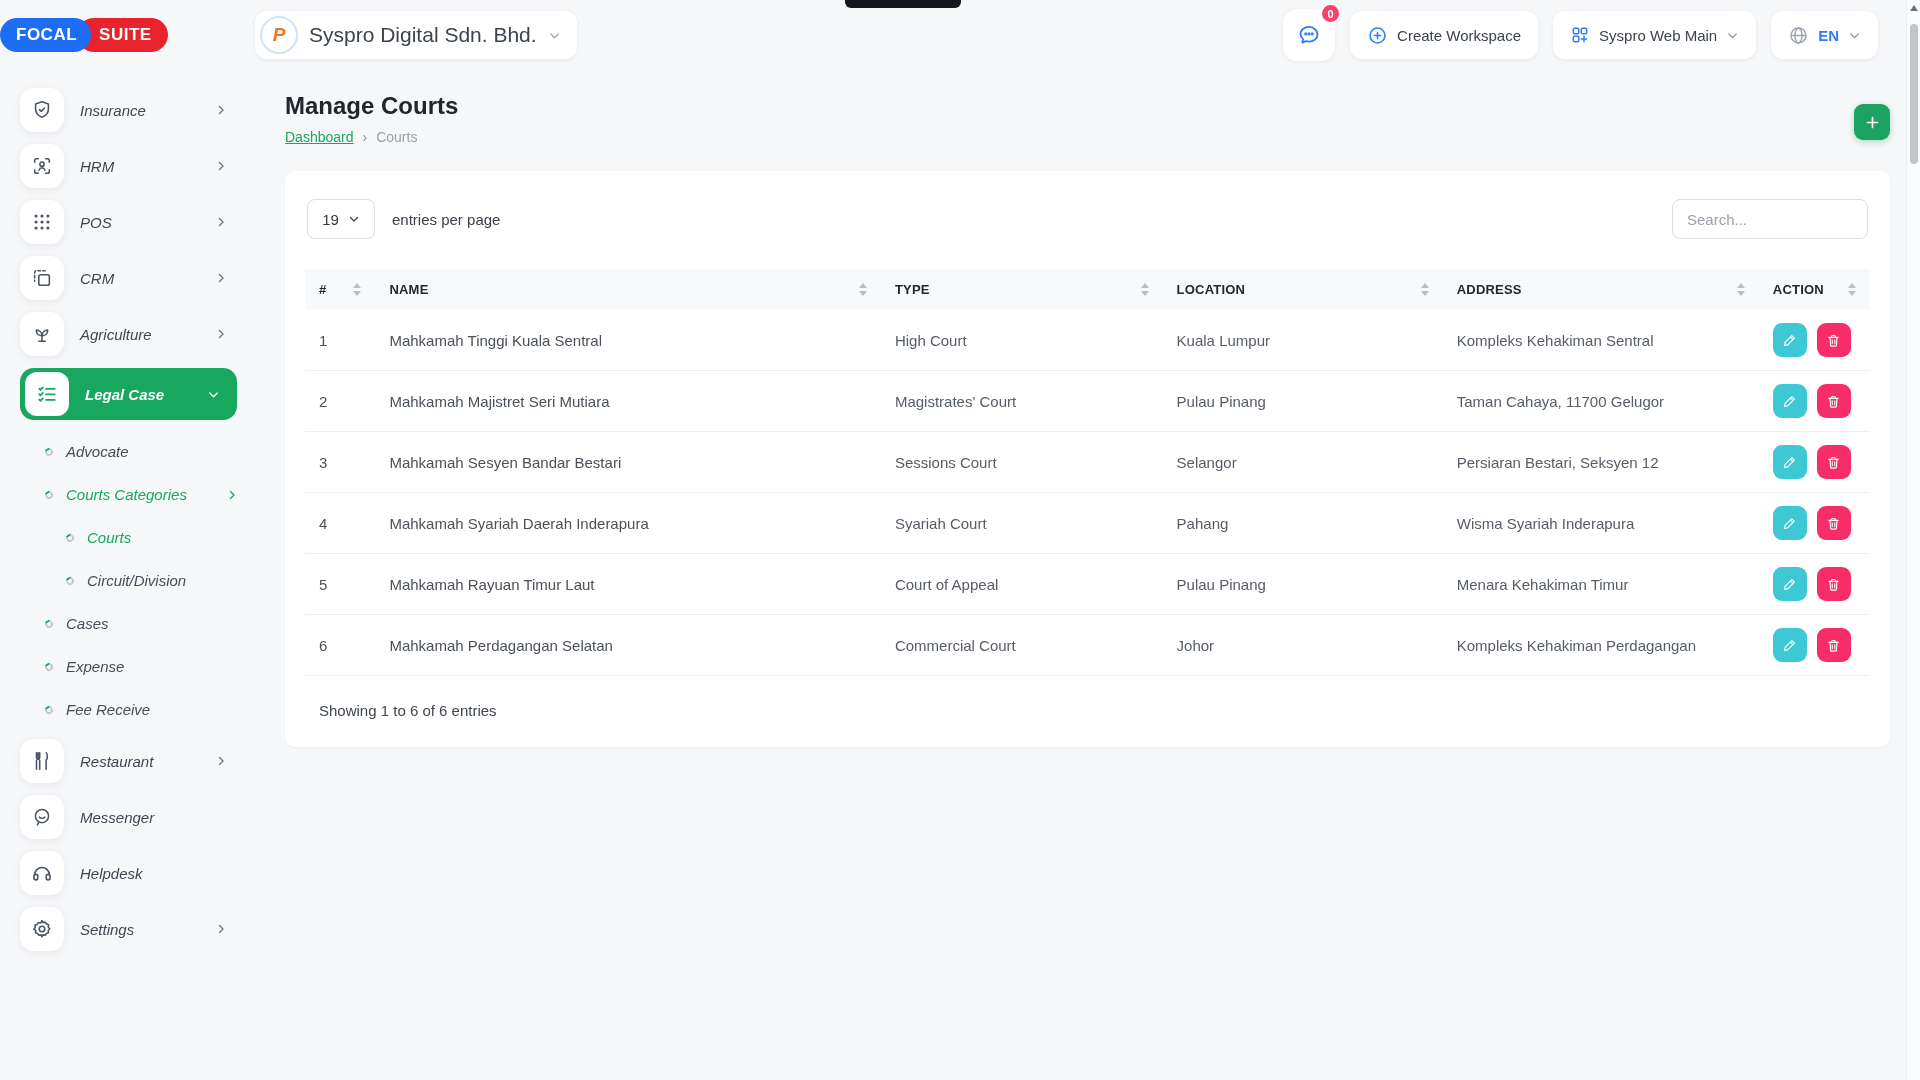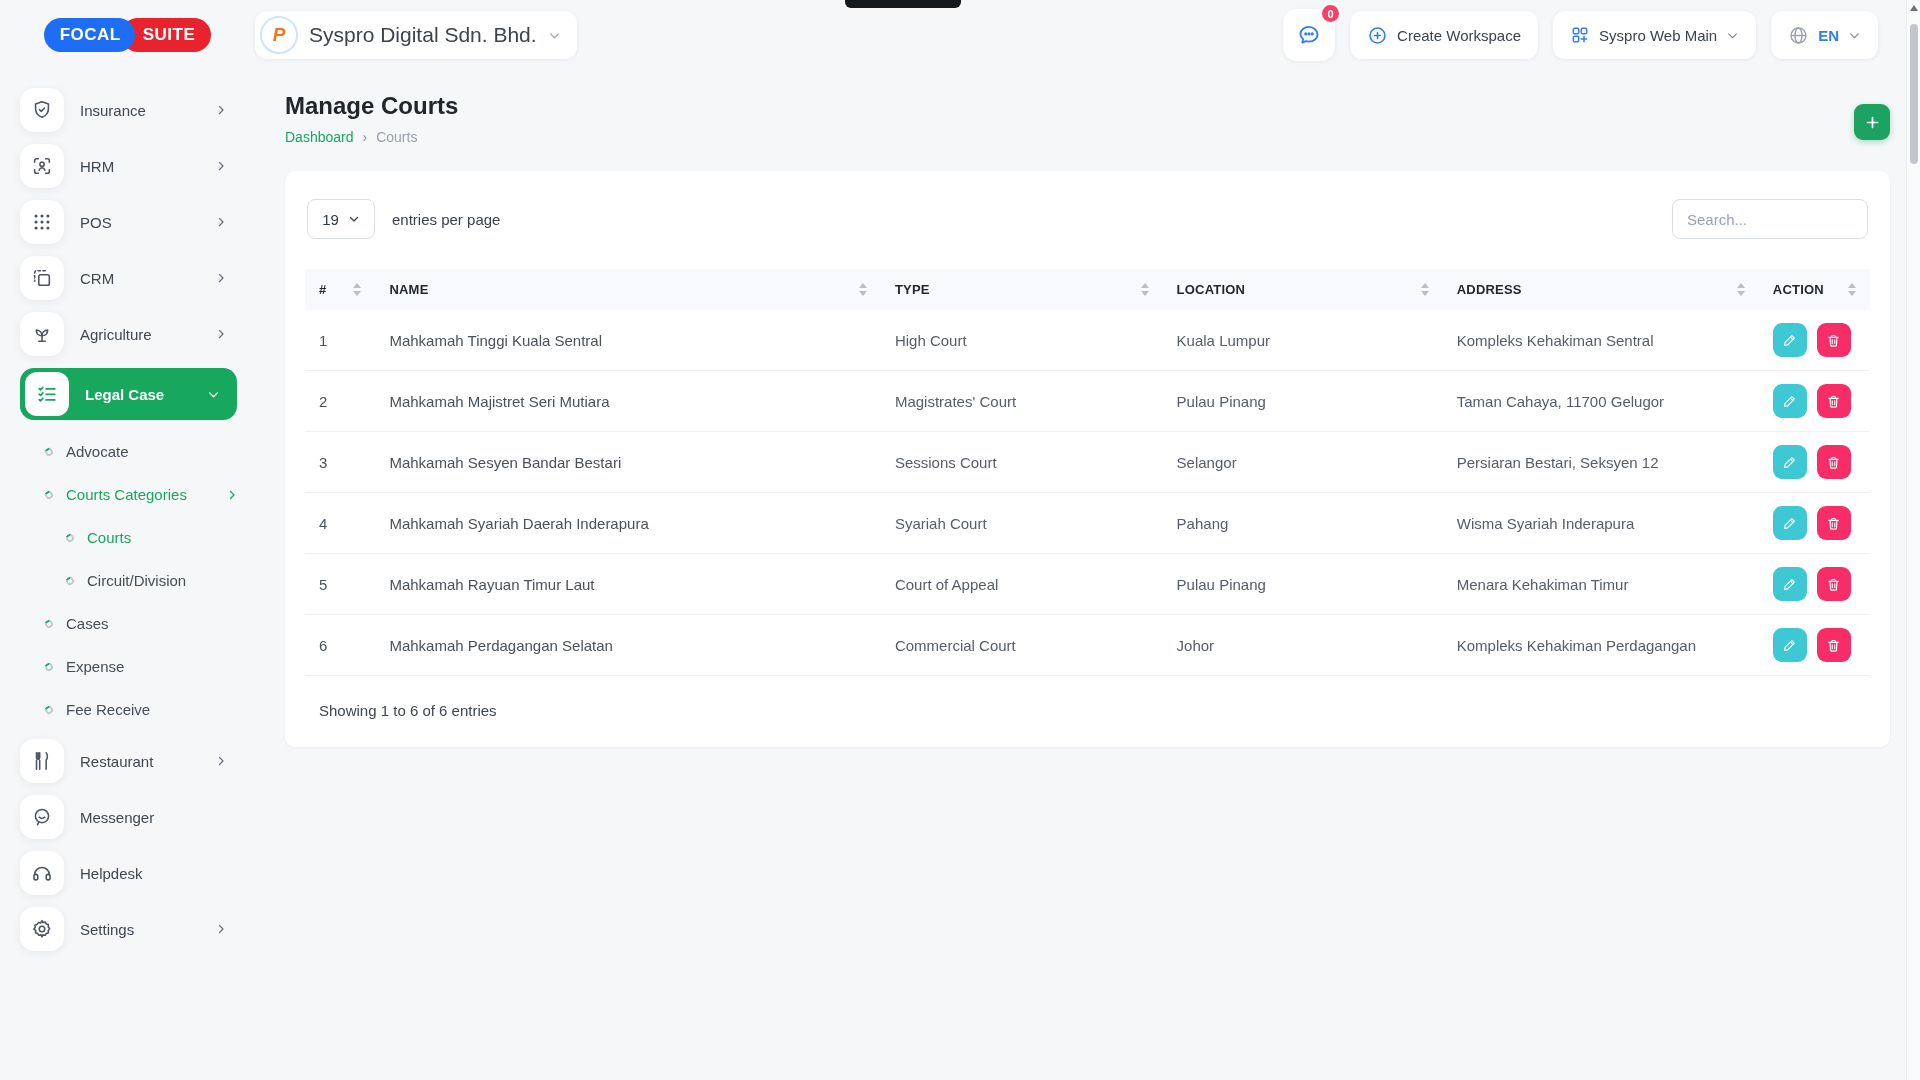--- a/index.html
+++ b/index.html
@@ -10,21 +10,21 @@
     color:#3f4750;
     position:relative;
   }
   svg { display:block; }
 
   
   .notch { position:absolute; left:845px; top:0; width:116px; height:8px; background:#15181c; border-radius:0 0 6px 6px; z-index:60; }
 
   
   .topbar { height:70px; display:flex; align-items:center; position:relative; z-index:10; }
-  .logo-wrap { width:255px; display:flex; justify-content:center; align-items:center; }
+  .logo-wrap { width:255px; display:flex; justify-content:flex-start; align-items:center; }
   .logo { display:flex; align-items:center; font-weight:800; font-size:17px; letter-spacing:.5px; }
   .logo-focal { background:#1e6ef5; color:#fff; padding:7px 14px 7px 16px; border-radius:17px; position:relative; z-index:2; }
   .logo-suite { background:#e8232d; color:#fff; padding:7px 16px 7px 22px; margin-left:-14px; border-radius:17px; }
 
   .ws-pill { display:flex; align-items:center; gap:11px; background:#fff; border-radius:12px; padding:4px 16px 4px 5px; height:48px; box-shadow:0 1px 4px rgba(25,35,55,.07); cursor:pointer; }
   .ws-logo { width:38px; height:38px; border-radius:50%; border:2px solid #cfe4f6; display:flex; align-items:center; justify-content:center; color:#f4731c; font-weight:800; font-style:italic; font-size:19px; background:#fff; }
   .ws-name { font-size:21px; color:#3c434b; }
 
   .topbar-right { margin-left:auto; display:flex; align-items:center; gap:15px; margin-right:42px; }
   .chat-btn { position:relative; width:52px; height:52px; background:#fff; border-radius:14px; box-shadow:0 1px 4px rgba(25,35,55,.07); display:flex; align-items:center; justify-content:center; color:#2e7cf6; cursor:pointer; }
@@ -35,42 +35,42 @@
   .blue-ic { color:#2e7cf6; }
   .gray-ic { color:#9aa2ad; }
 
   
   .scrollbar { position:absolute; top:0; right:0; width:14px; height:1080px; background:#fafbfc; border-left:1px solid #ededf0; z-index:50; }
   .scroll-up { height:16px; display:flex; align-items:center; justify-content:center; }
   .scroll-up i { width:0; height:0; border-left:4px solid transparent; border-right:4px solid transparent; border-bottom:6px solid #6b7178; }
   .scroll-thumb { width:8px; margin:8px auto 0; height:140px; background:#c2c6cc; border-radius:4px; }
 
   
-  .sidebar { position:absolute; left:0; top:70px; bottom:0; width:255px; padding:18px 0 0 20px; overflow:hidden; }
+  .sidebar { position:absolute; left:0; top:70px; bottom:0; width:255px; padding:18px 0 0 20px; overflow:hidden;font-style:italic; }
   .nav-item { display:flex; align-items:center; gap:16px; margin-bottom:12px; cursor:pointer; }
   .icon-tile { flex:0 0 44px; width:44px; height:44px; background:#fff; border-radius:14px; box-shadow:0 2px 8px rgba(30,40,60,.07); display:flex; align-items:center; justify-content:center; color:#4b5563; }
   .nav-label { font-size:15px; color:#3f4750; flex:1; }
   .nav-chev { color:#6b7280; margin-right:28px; }
   .nav-item.active { background:#17a75d; border-radius:14px; padding:4px 5px; margin-right:18px; margin-bottom:10px; }
   .nav-item.active .icon-tile { box-shadow:none; color:#17a75d; border-radius:12px; }
   .nav-item.active .nav-label { color:#fff; font-weight:700; }
   .nav-item.active .nav-chev { color:#fff; margin-right:12px; }
 
   .sub-item { display:flex; align-items:center; gap:13px; padding:13px 0 13px 25px; font-size:15px; color:#454d56; cursor:pointer; }
   .sub-item.l2 { padding-left:46px; }
   .sub-item.green { color:#17a75d; }
   .bullet { flex:0 0 8px; width:8px; height:8px; border:2px solid #c3c9d1; border-top-color:#17a75d; border-radius:50%; transform:rotate(-35deg); }
   .sub-chev { color:#17a75d; margin-left:26px; }
 
   
   .main { position:absolute; left:255px; top:70px; right:0; bottom:0; padding:22px 30px 0; }
   .page-head { display:flex; justify-content:space-between; align-items:flex-start; }
   .page-title { font-size:24px; font-weight:700; color:#21262c; }
   .breadcrumb { margin-top:9px; font-size:14px; display:flex; align-items:center; gap:9px; }
-  .bc-link { color:#17a75d; cursor:pointer; }
+  .bc-link { color:#17a75d; cursor:pointer;text-decoration:underline; }
   .bc-sep { color:#868d96; font-size:14px; }
   .bc-current { color:#9aa1ab; }
   .add-btn { width:36px; height:36px; margin-top:12px; background:#1ca261; border-radius:9px; color:#fff; display:flex; align-items:center; justify-content:center; cursor:pointer; box-shadow:0 2px 6px rgba(28,162,97,.35); border:none; }
 
   .card { margin-top:26px; background:#fff; border-radius:10px; box-shadow:0 1px 3px rgba(20,30,50,.05); padding:28px 20px 26px; }
   .controls { display:flex; align-items:center; margin-bottom:30px; padding:0 2px; }
   .select-box { width:68px; height:40px; border:1px solid #d9dee5; border-radius:8px; display:flex; align-items:center; justify-content:center; gap:9px; font-size:15px; color:#333a41; background:#fff; cursor:pointer; }
   .select-box .chev { color:#3d444c; }
   .entries-label { margin-left:17px; font-size:15px; color:#3a4149; }
   .search-input { margin-left:auto; width:196px; height:40px; border:1px solid #d9dee5; border-radius:8px; padding:0 14px; font-size:15px; color:#3a4149; outline:none; font-family:"Liberation Sans", sans-serif; background:#fff; }

